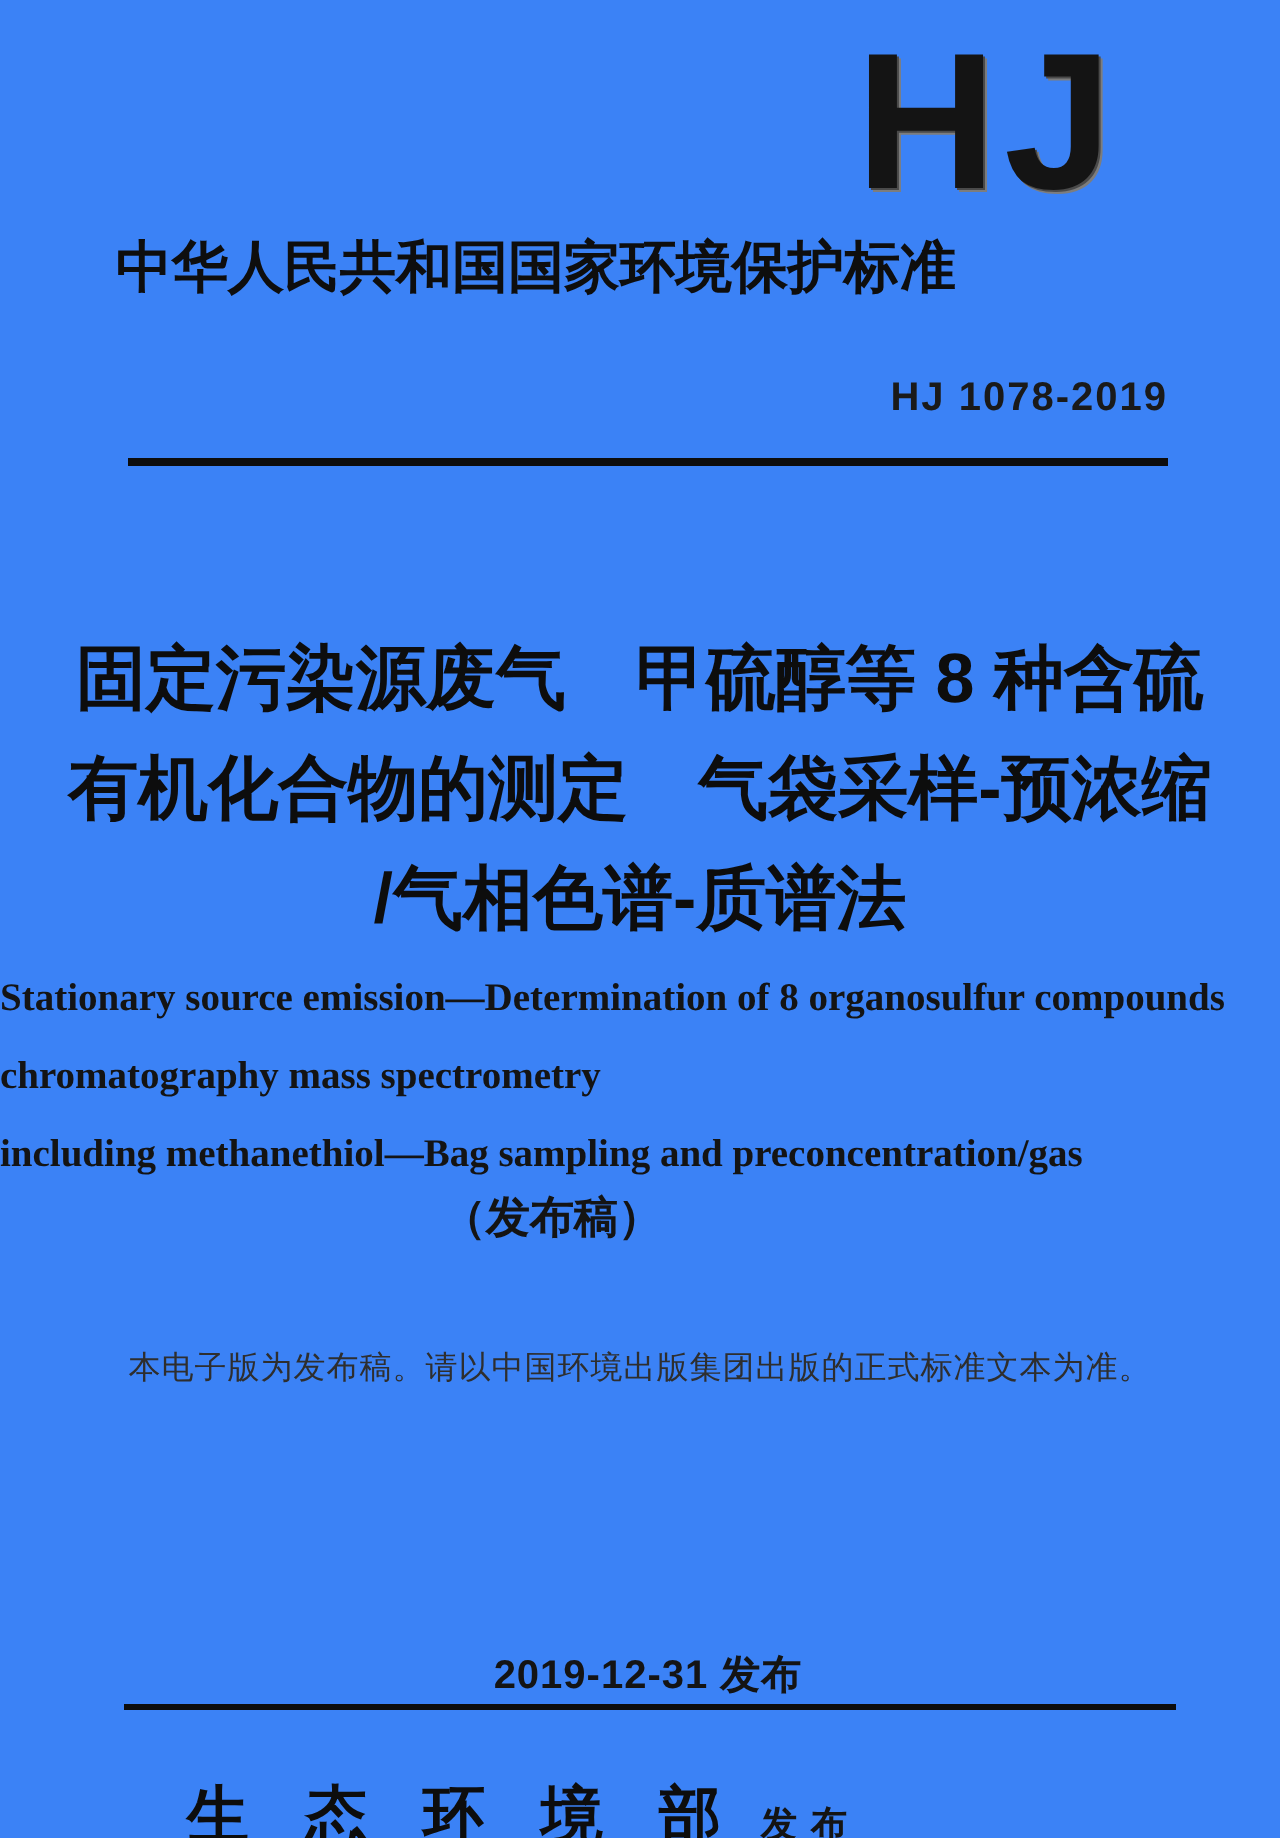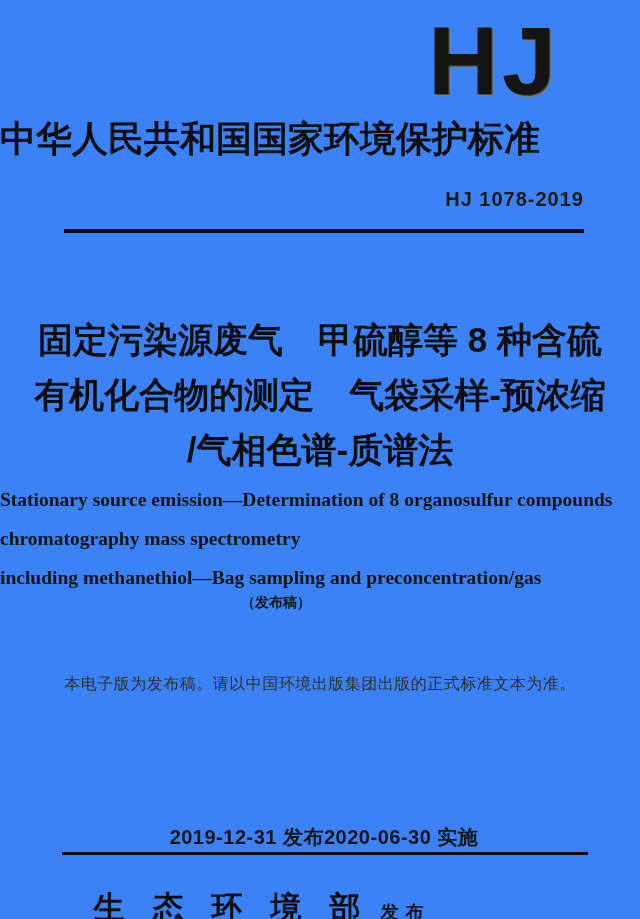--- a/index.html
+++ b/index.html
@@ -30,22 +30,22 @@
     line-height: 1;
     color: #141414;
     text-shadow: 1px 1px 0 #4a4a4a, 2px 2px 0 #7d7d7d;
   }
 
   .header-title {
     position: absolute;
     top: 115px;
     left: 0;
     width: 536px;
-    text-align: right;
-    font-size: 36px;
+    text-align: center;
+    font-size: 28px;
     font-weight: 800;
     letter-spacing: 0px;
     color: #0e0e0e;
     white-space: nowrap;
   }
 
   .std-number {
     position: absolute;
     top: 188px;
     left: 62px;
@@ -91,21 +91,21 @@
     line-height: 39px;
     color: #141414;
   }
 
   .draft-label {
     position: absolute;
     top: 594px;
     left: 0;
     width: 552px;
     text-align: center;
-    font-size: 14px;
+    font-size: 22px;
     font-weight: 600;
     color: #141414;
   }
 
   .notice {
     position: absolute;
     top: 674px;
     left: 0;
     width: 640px;
     text-align: center;
@@ -190,21 +190,20 @@
     <div>chromatography mass spectrometry</div>
     <div>including methanethiol—Bag sampling and preconcentration/gas</div>
   </div>
 
   <div class="draft-label">（发布稿）</div>
 
   <div class="notice">本电子版为发布稿。请以中国环境出版集团出版的正式标准文本为准。</div>
 
   <div class="dates-row">
     <span>2019-12-31 发布</span>
-    <span>2020-06-30 实施</span>
   </div>
 
   <div class="rule-bottom"></div>
 
   <div class="issuer-row">
     <span class="issuer-name">生态环境部</span><span class="issuer-suffix">发布</span>
   </div>
 
 </div>
 

